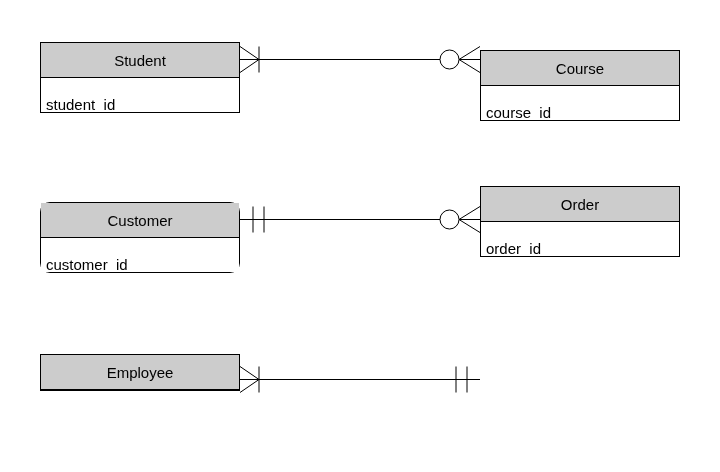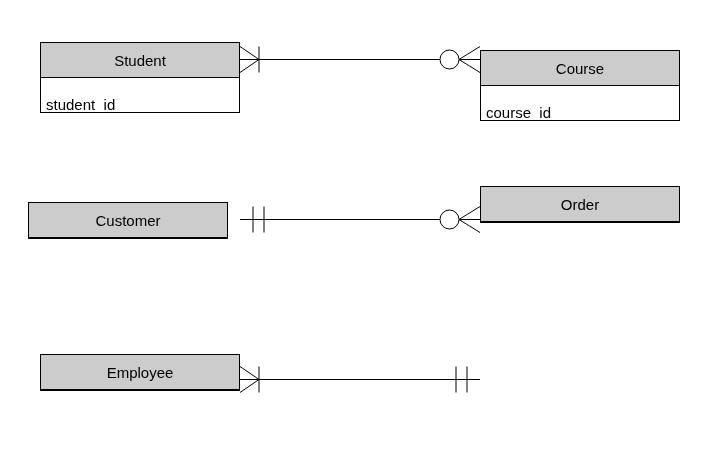--- a/index.html
+++ b/index.html
@@ -102,29 +102,35 @@
 
   <div class="entity" style="left:480px; top:50px;">
     <div class="entity-header">
       <span>Course</span>
     </div>
     <div class="entity-row">
       <span>course_id</span>
     </div>
   </div>
 
-  <div class="entity" style="left:28px; top:202px;">
+  <div class="entity" style="left:40px; top:202px;border-radius:10px;">
     <div class="entity-header">
       <span>Customer</span>
+    </div>
+    <div class="entity-row">
+      <span>customer_id</span>
     </div>
   </div>
 
   <div class="entity" style="left:480px; top:186px;">
     <div class="entity-header">
       <span>Order</span>
+    </div>
+    <div class="entity-row">
+      <span>order_id</span>
     </div>
   </div>
 
   <div class="entity" style="left:40px; top:354px;">
     <div class="entity-header">
       <span>Employee</span>
     </div>
   </div>
 
 

